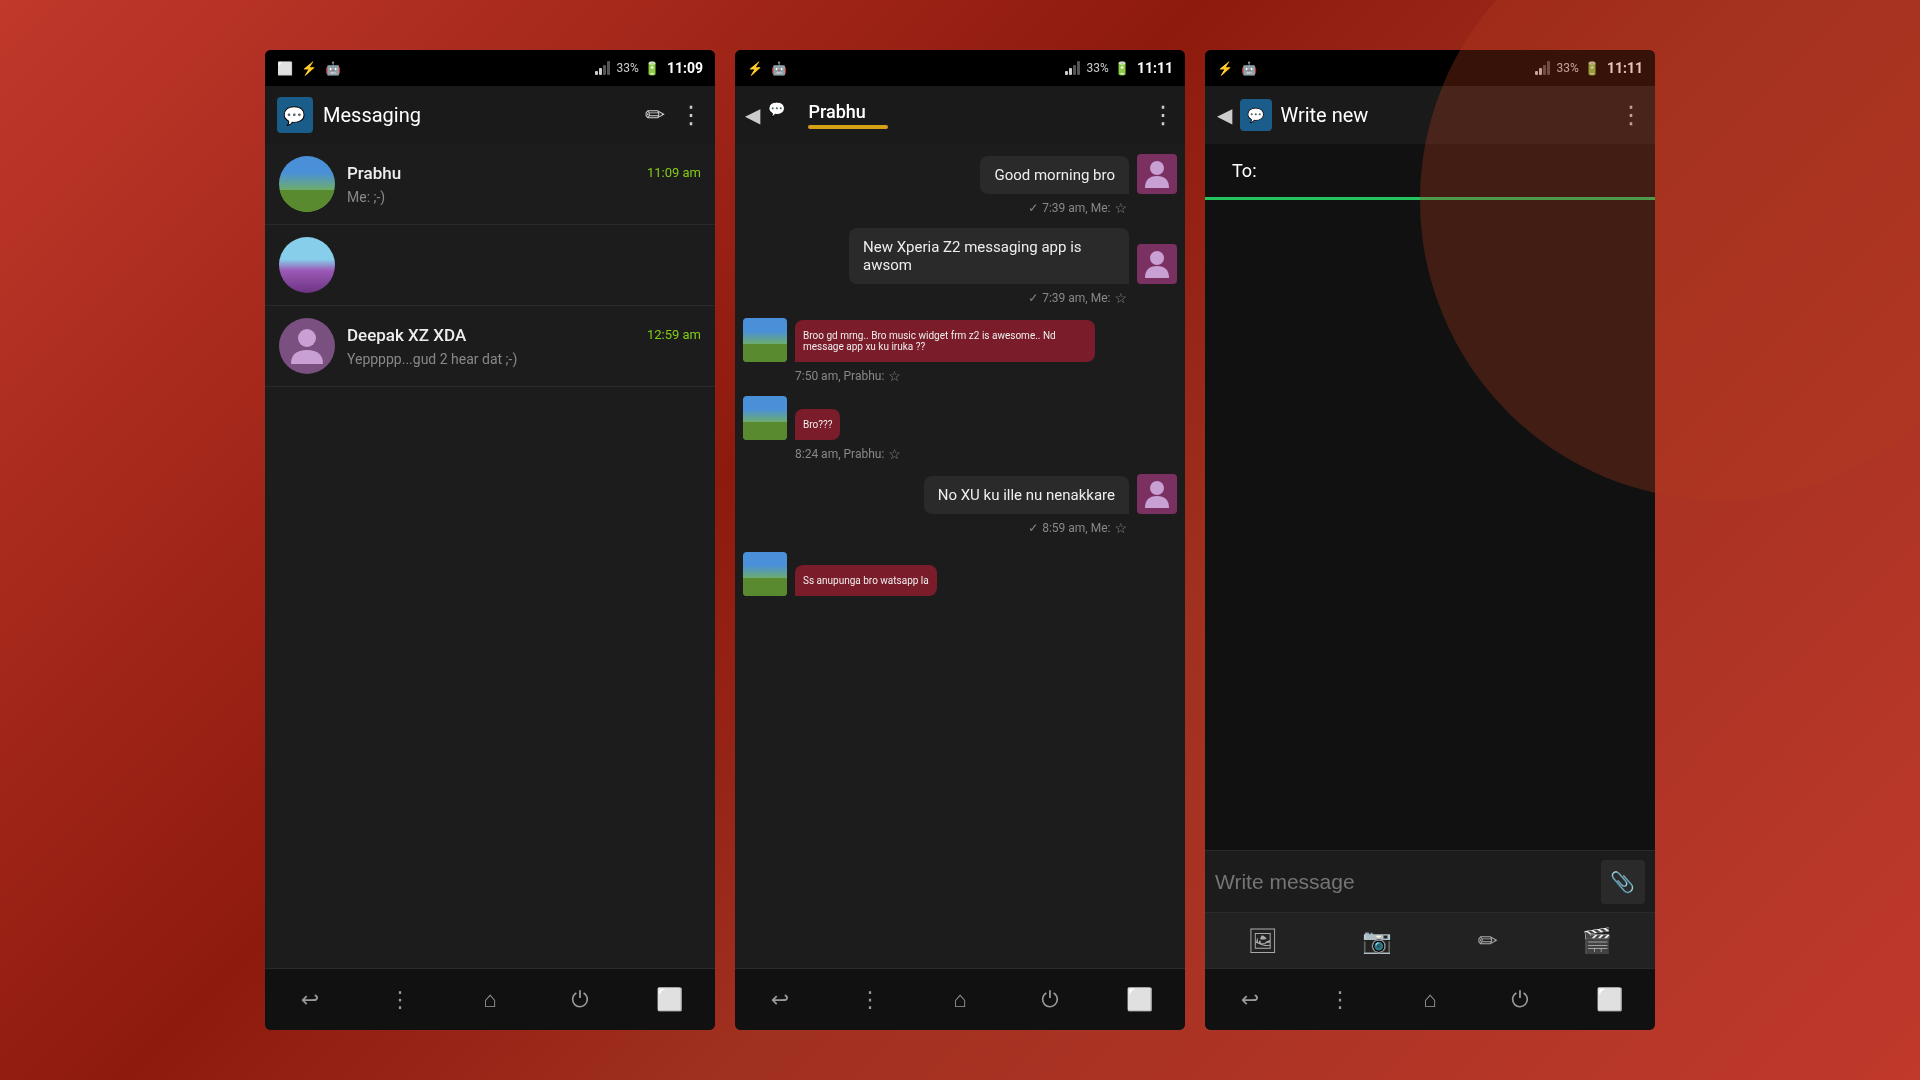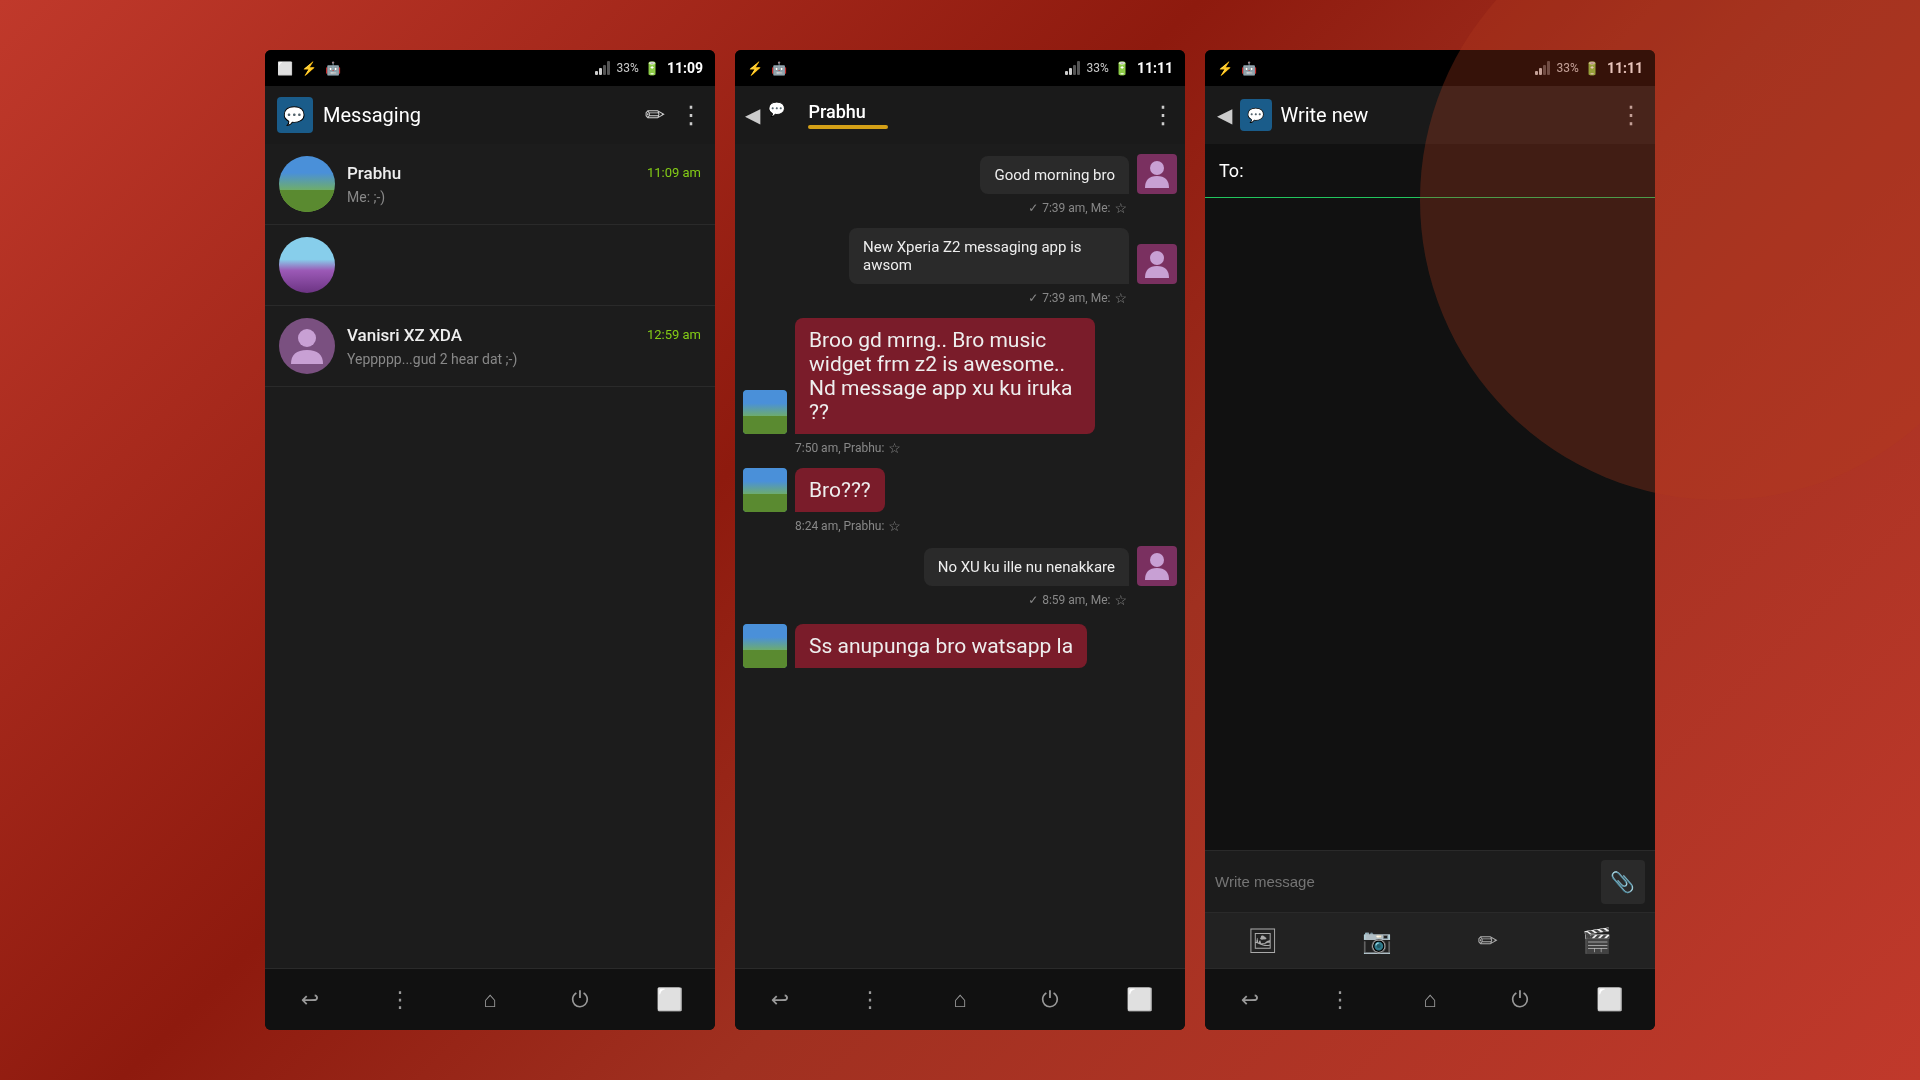--- a/index.html
+++ b/index.html
@@ -269,24 +269,24 @@
     .msg-in-wrapper {
       display: flex;
       justify-content: flex-start;
       align-items: flex-end;
       gap: 8px;
       margin-bottom: 2px;
     }
     .msg-bubble-in {
       background: #7a1c2a;
       border-radius: 8px 8px 8px 0;
-      padding: 10px 14px;
+      padding: 10px 8px;
       max-width: 300px;
       color: #eee;
-      font-size: 21px;
+      font-size: 10px;
     }
     .msg-avatar-in {
       width: 44px;
       height: 44px;
       border-radius: 4px;
       overflow: hidden;
       flex-shrink: 0;
       background: linear-gradient(135deg, #2980b9, #1a5276);
       display: flex;
       align-items: center;
@@ -311,22 +311,22 @@
     
     .write-new-area {
       flex: 1;
       background: #111;
       display: flex;
       flex-direction: column;
     }
     .to-field {
       display: flex;
       align-items: flex-start;
-      padding: 16px 14px;
-      border-bottom: 1px solid #22c55e;
+      padding: 16px 27px;
+      border-bottom: 3px solid #22c55e;
     }
     .to-label {
       color: #fff;
       font-size: 18px;
       margin-right: 8px;
     }
     .to-input {
       flex: 1;
       background: transparent;
       border: none;
@@ -345,21 +345,21 @@
       align-items: center;
       padding: 0 10px;
       gap: 10px;
       border-top: 1px solid #2a2a2a;
     }
     .message-input-field {
       flex: 1;
       background: transparent;
       border: none;
       color: #999;
-      font-size: 15px;
+      font-size: 21px;
       outline: none;
     }
     .attach-btn {
       width: 44px;
       height: 44px;
       background: #2a2a2a;
       border-radius: 4px;
       display: flex;
       align-items: center;
       justify-content: center;
@@ -473,21 +473,21 @@
         <div class="avatar">
           <div class="person-silhouette">
             <svg width="32" height="36" viewBox="0 0 32 36">
               <circle cx="16" cy="10" r="9" fill="#c8a0d4"></circle>
               <path d="M0 36 Q0 22 16 22 Q32 22 32 36Z" fill="#c8a0d4"></path>
             </svg>
           </div>
         </div>
         <div class="list-item-info">
           <div class="list-item-header">
-            <span class="contact-name">Vanisri XZ XDA</span>
+            <span class="contact-name">Deepak XZ XDA</span>
             <span class="message-time">12:59 am</span>
           </div>
           <span class="message-preview">Yeppppp...gud 2 hear dat ;-)</span>
         </div>
       </div>
     </div>
 
     <div class="bottom-nav">
       <span class="nav-btn">↩</span>
       <span class="nav-btn">⋮</span>

